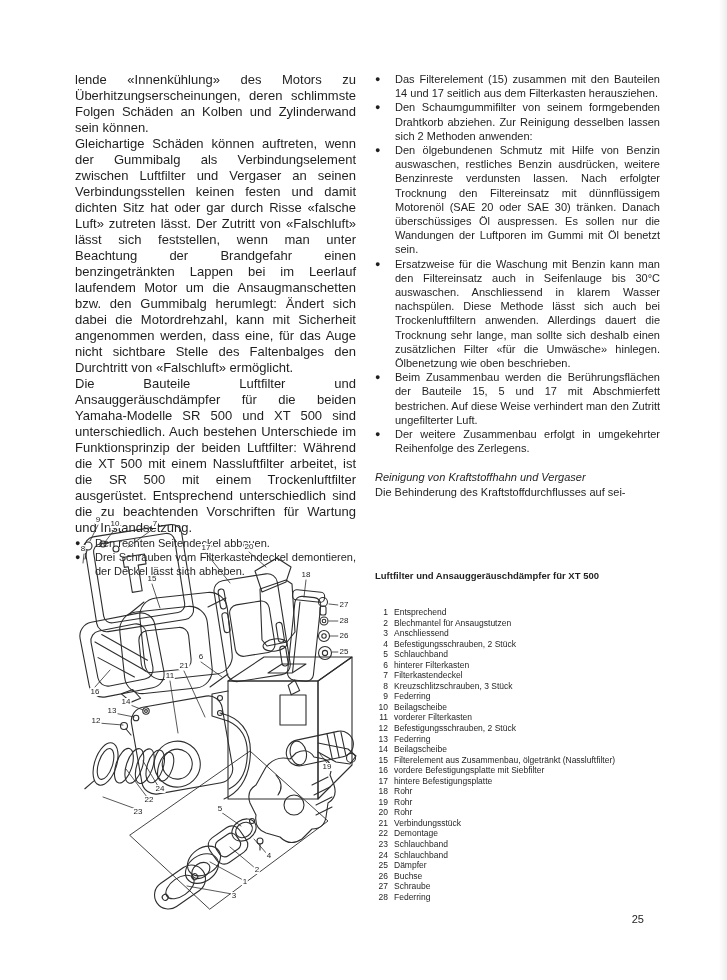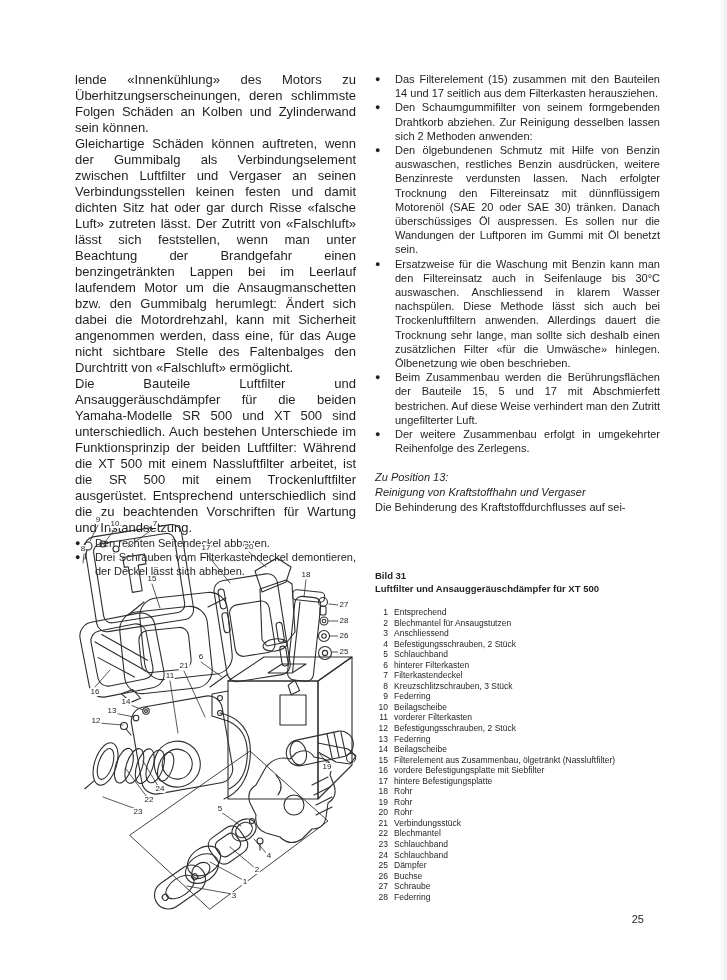--- a/index.html
+++ b/index.html
@@ -90,28 +90,26 @@
         <span class="bullet-glyph">●</span>
         <span class="bullet-text">Beim Zusammenbau werden die Berührungsflächen der Bauteile 15, 5 und 17 mit Abschmierfett bestrichen. Auf diese Weise verhindert man den Zutritt ungefilterter Luft.</span>
       </div>
 
       <div class="bullet-row">
         <span class="bullet-glyph">●</span>
         <span class="bullet-text">Der weitere Zusammenbau erfolgt in umgekehrter Reihenfolge des Zerlegens.</span>
       </div>
     </div>
   <div class="note-block">
-    <div class="it">Zu Position 13:</div>
     <div class="it">Reinigung von Kraftstoffhahn und Vergaser</div>
     <div>Die Behinderung des Kraftstoffdurchflusses auf sei-</div>
   </div>
 </div>
 
 <div class="fig-caption">
-  <div>Bild 31</div>
   <div>Luftfilter und Ansauggeräuschdämpfer für XT 500</div>
 </div>
 
 <div class="parts-list">
 
     <div class="part-row">
       <span class="part-num">1</span>
       <span class="part-label">Entsprechend</span>
     </div>
 
@@ -210,21 +208,21 @@
       <span class="part-label">Rohr</span>
     </div>
 
     <div class="part-row">
       <span class="part-num">21</span>
       <span class="part-label">Verbindungsstück</span>
     </div>
 
     <div class="part-row">
       <span class="part-num">22</span>
-      <span class="part-label">Blechmantel</span>
+      <span class="part-label">Demontage</span>
     </div>
 
     <div class="part-row">
       <span class="part-num">23</span>
       <span class="part-label">Schlauchband</span>
     </div>
 
     <div class="part-row">
       <span class="part-num">24</span>
       <span class="part-label">Schlauchband</span>

